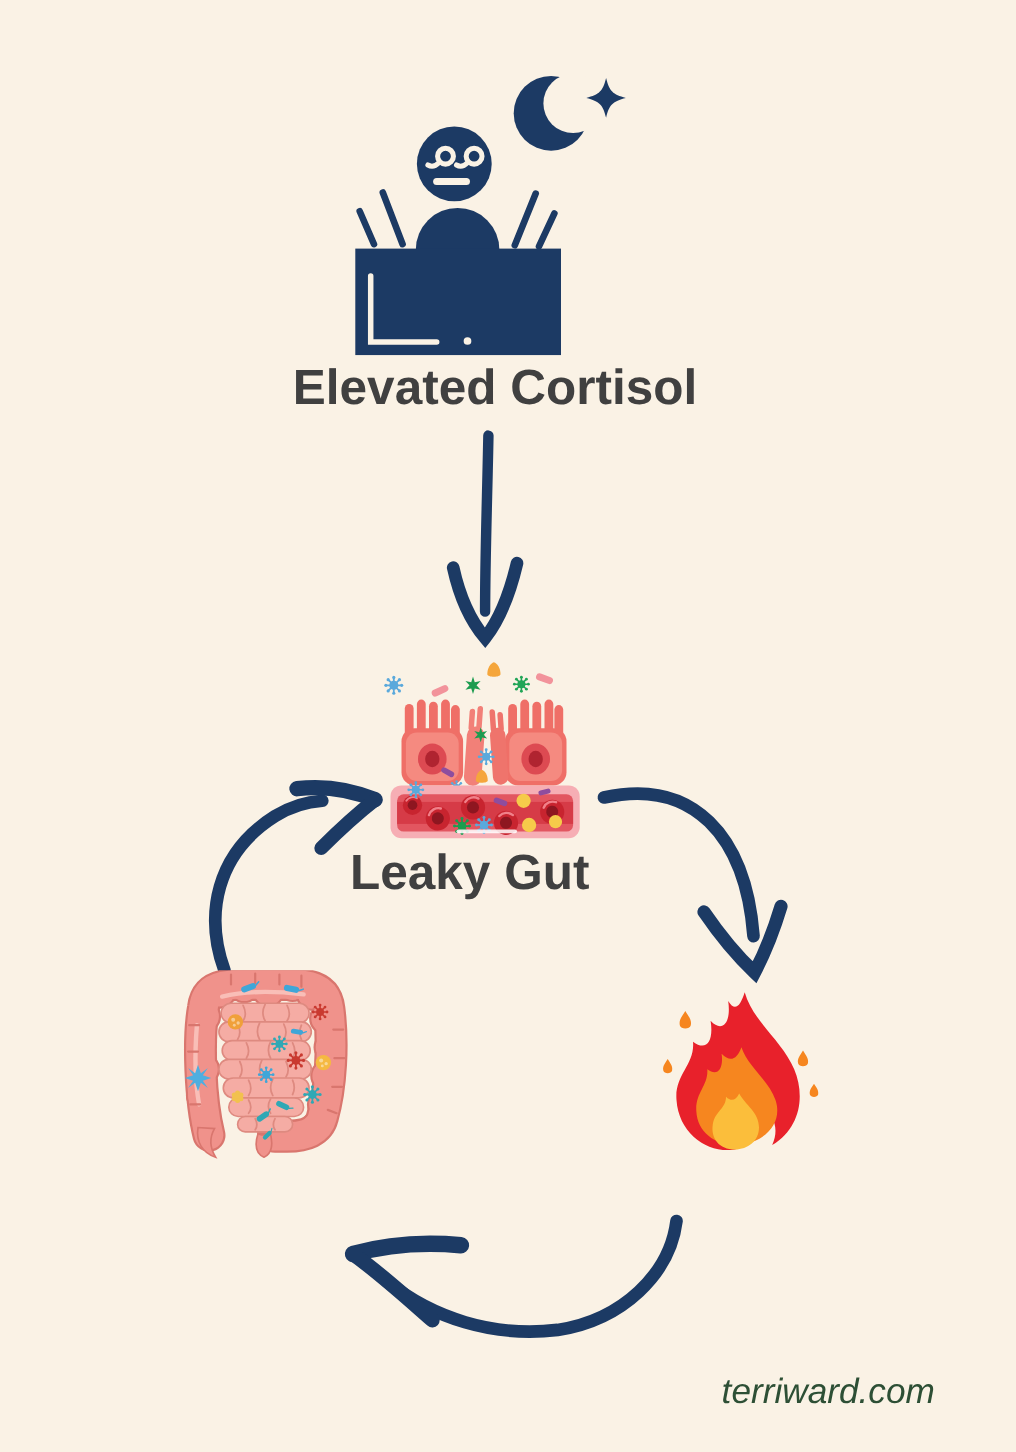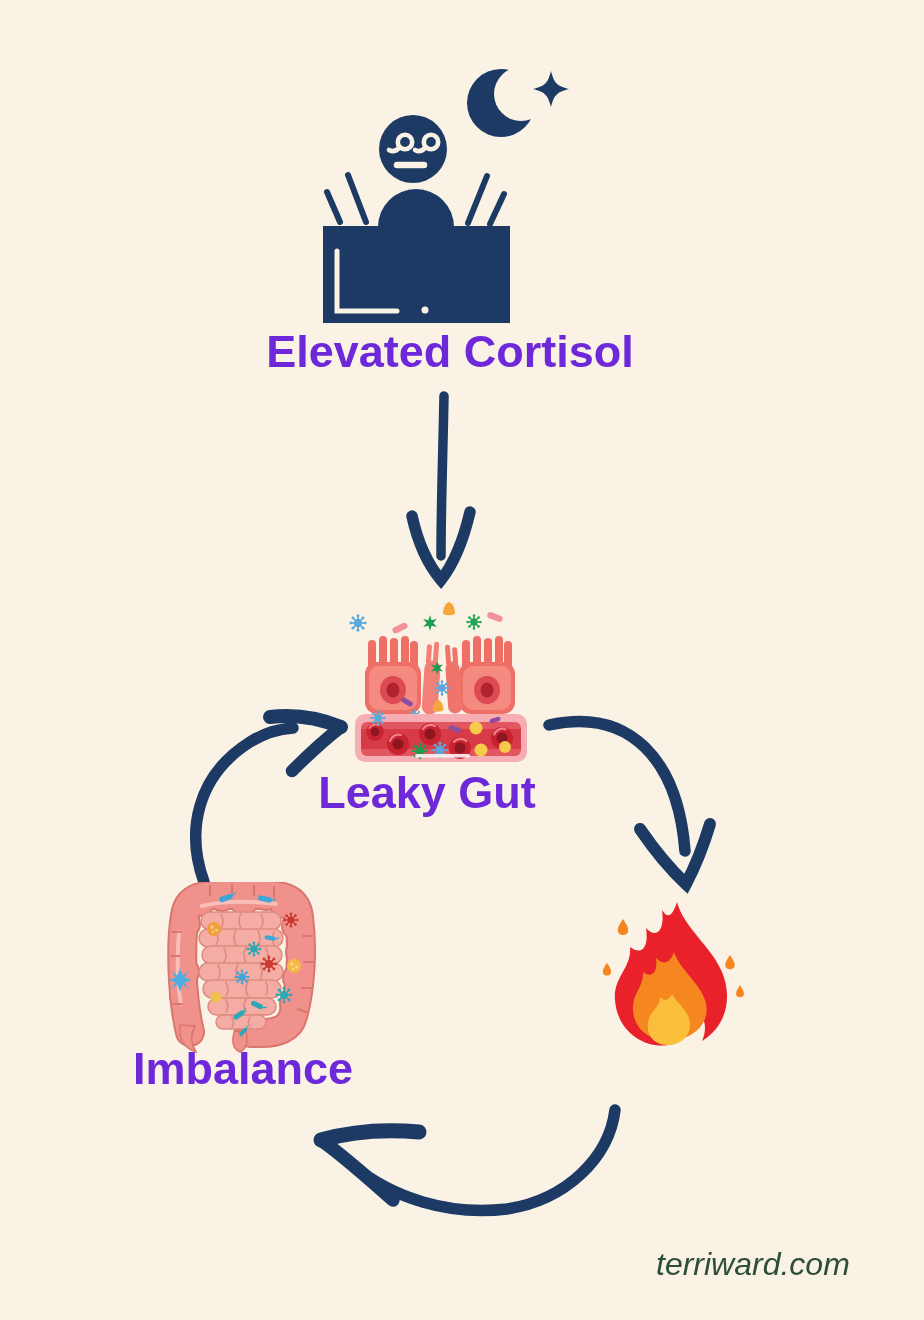--- a/index.html
+++ b/index.html
@@ -5,21 +5,21 @@
   html,body{margin:0;padding:0;background:#e8e4da;}
   .canvas{
     position:relative;width:924px;height:1320px;margin:0 auto;
     background:#FAF2E5;overflow:hidden;
     font-family:"Liberation Sans",sans-serif;
   }
   .abs{position:absolute;}
   svg{display:block;}
   .node-label{
     position:absolute;transform:translateX(-50%);
-    color:#6d28d9;font-weight:700;font-size:45px;line-height:1.02;
+    color:#404040;font-weight:700;font-size:45px;line-height:1.02;
     white-space:nowrap;text-align:center;letter-spacing:0px;
   }
   .watermark{
     position:absolute;color:#2D4F35;font-size:32px;font-weight:400;
     white-space:nowrap;
   }
 </style>
 </head>
 <body>
 
@@ -302,18 +302,17 @@
       <use href="#in-virus" transform="translate(118,113) scale(1.0)" style="color:#2FA8B5"></use>
       <use href="#in-virus" transform="translate(76,95) scale(0.9)" style="color:#3FA6D8"></use>
       <use href="#in-burst" transform="translate(14,98)" style="color:#4FAEE0"></use>
       <use href="#in-flower" transform="translate(50,115)" style="color:#F2C14E"></use>
       <use href="#in-rod" transform="translate(91,123) rotate(25) scale(0.9)" style="color:#2FA8B5"></use>
       <use href="#in-rod" transform="translate(73,133) rotate(-35) scale(0.9)" style="color:#2FA8B5"></use>
       <use href="#in-rod" transform="translate(77,150) rotate(-45) scale(0.7)" style="color:#2FA8B5"></use>
     </svg>
   </div>
   <div class="node-label" style="left:243px;top:1046px;">
-    <div>Imbalance</div>
   </div>
 
   <div class="watermark" style="left:656px;top:1246px;font-style:italic;">terriward.com</div>
 
 </div>
 
 </body></html>

